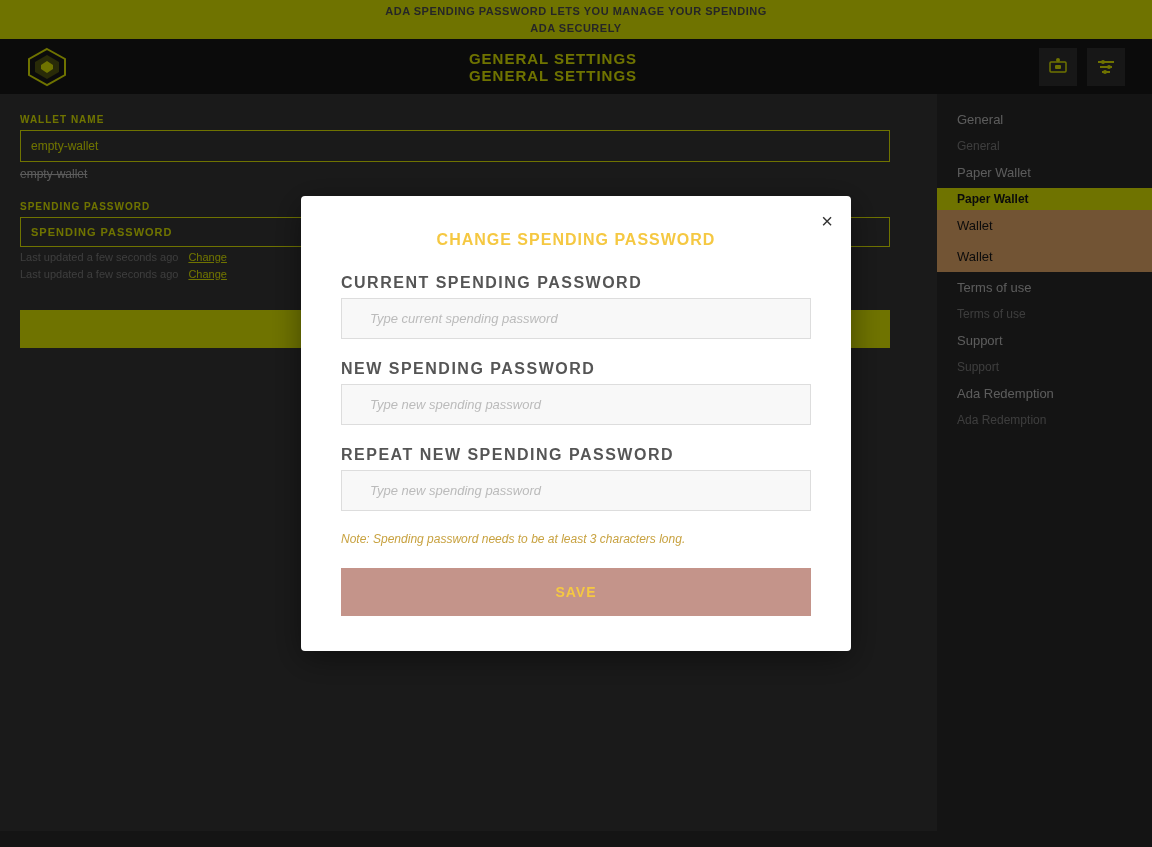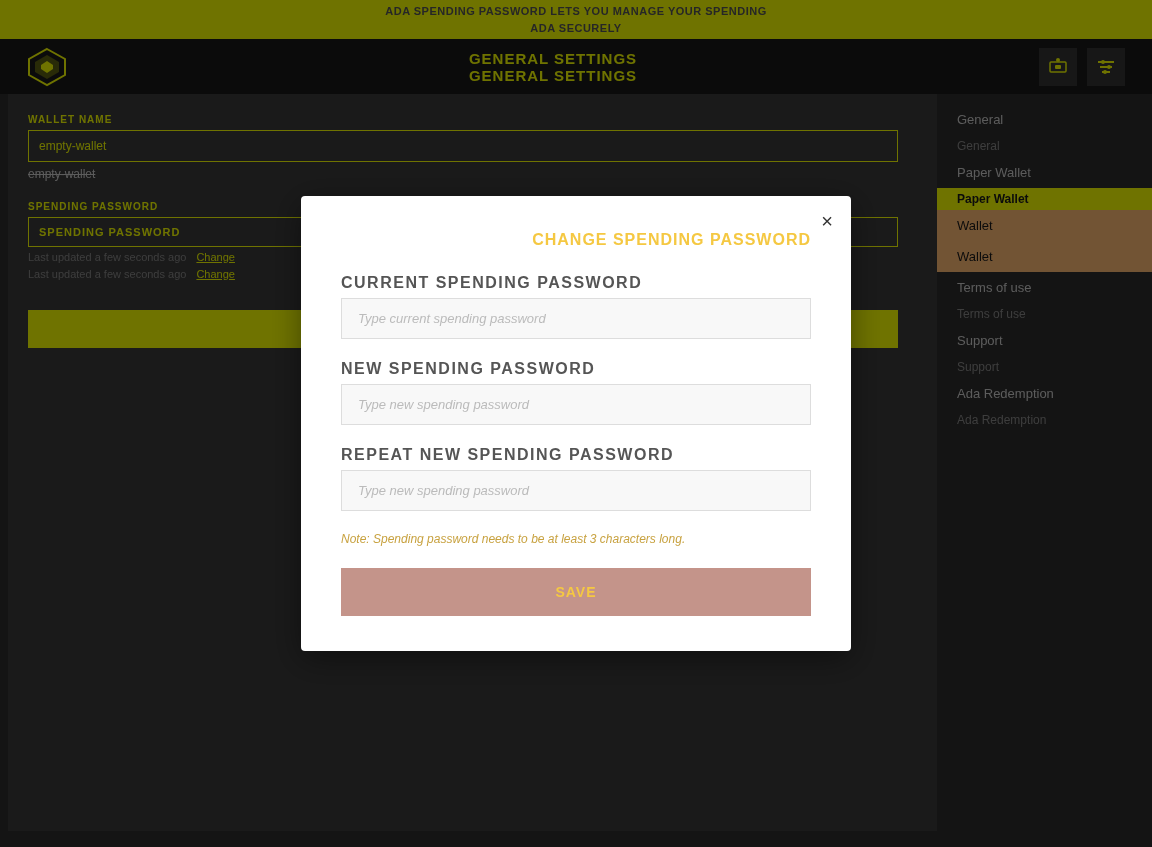--- a/index.html
+++ b/index.html
@@ -66,21 +66,20 @@
       justify-content: center;
       color: #f5ff00;
       font-size: 18px;
     }
 
     
     .main-layout {
       display: flex;
       width: 100%;
       height: calc(847px - 55px - 55px);
-      padding-left: 8px;
     }
 
     
     .content-area {
       flex: 1;
       background: #3a3a3a;
       padding: 20px;
       position: relative;
     }
 
@@ -191,21 +190,21 @@
       border-radius: 4px;
       padding: 35px 40px 35px 40px;
       position: relative;
       box-shadow: 0 8px 32px rgba(0,0,0,0.4);
     }
     .modal-title {
       color: #f5c842;
       font-size: 16px;
       font-weight: 700;
       letter-spacing: 1px;
-      text-align: right;
+      text-align: center;
       margin-bottom: 25px;
       text-transform: uppercase;
     }
     .modal-close {
       position: absolute;
       top: 15px;
       right: 18px;
       background: none;
       border: none;
       font-size: 20px;
@@ -218,21 +217,21 @@
       font-weight: 700;
       letter-spacing: 1.5px;
       color: #555;
       text-transform: uppercase;
       margin-bottom: 6px;
     }
     .modal-input {
       width: 100%;
       border: 1px solid #ddd;
       background: #f8f8f8;
-      padding: 12px 16px;
+      padding: 12px 28px;
       font-size: 13px;
       color: #999;
       margin-bottom: 21px;
       outline: none;
     }
     .modal-input::placeholder {
       color: #bbb;
       font-style: italic;
     }
     .modal-note {

